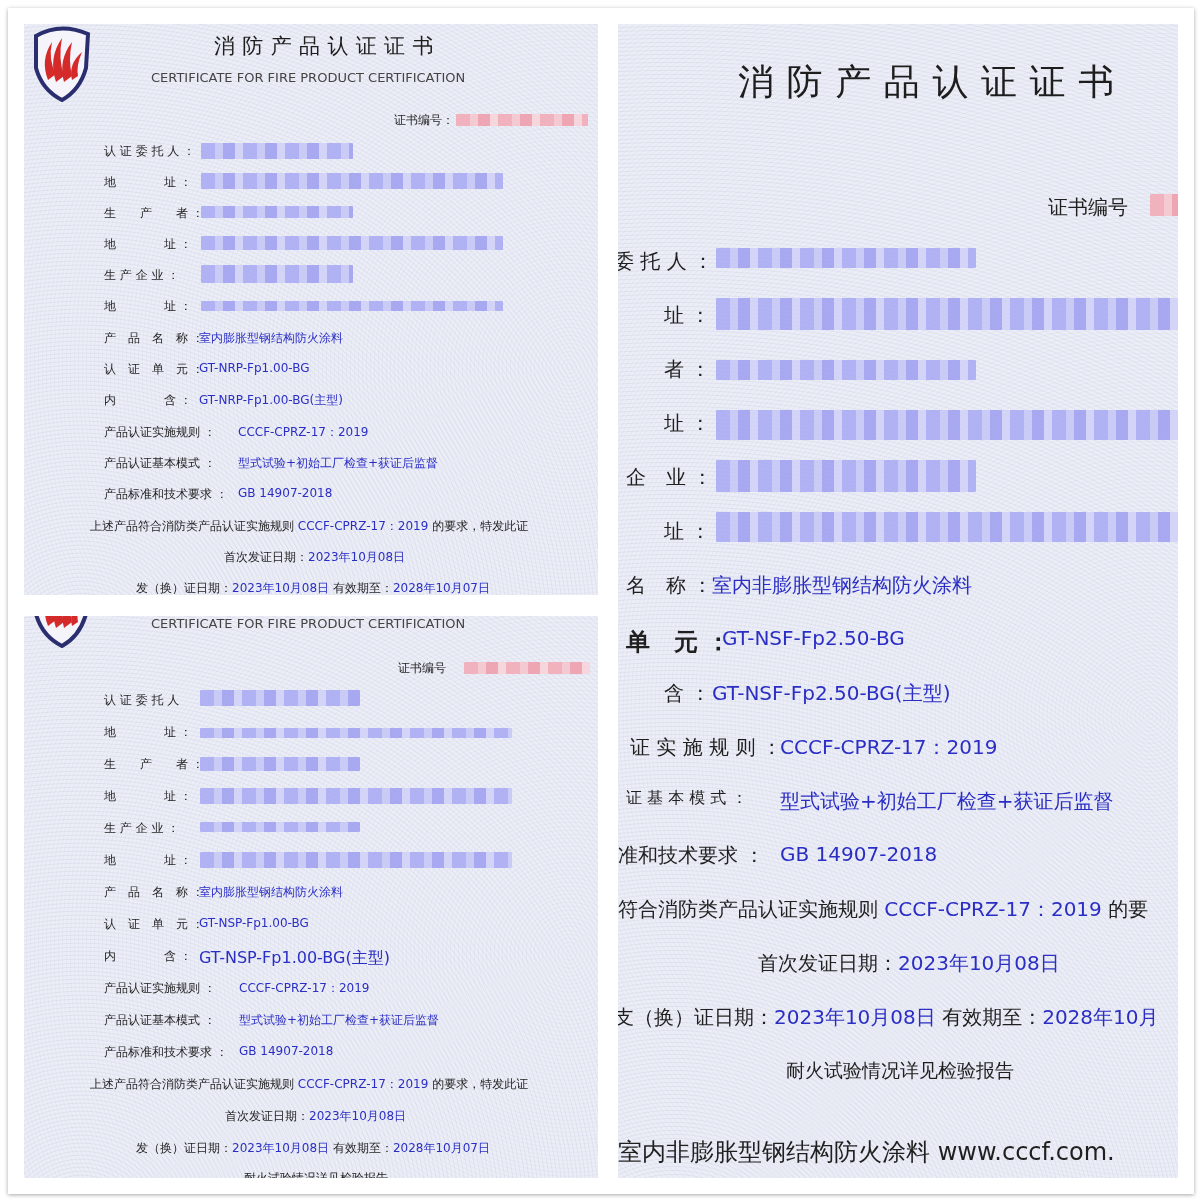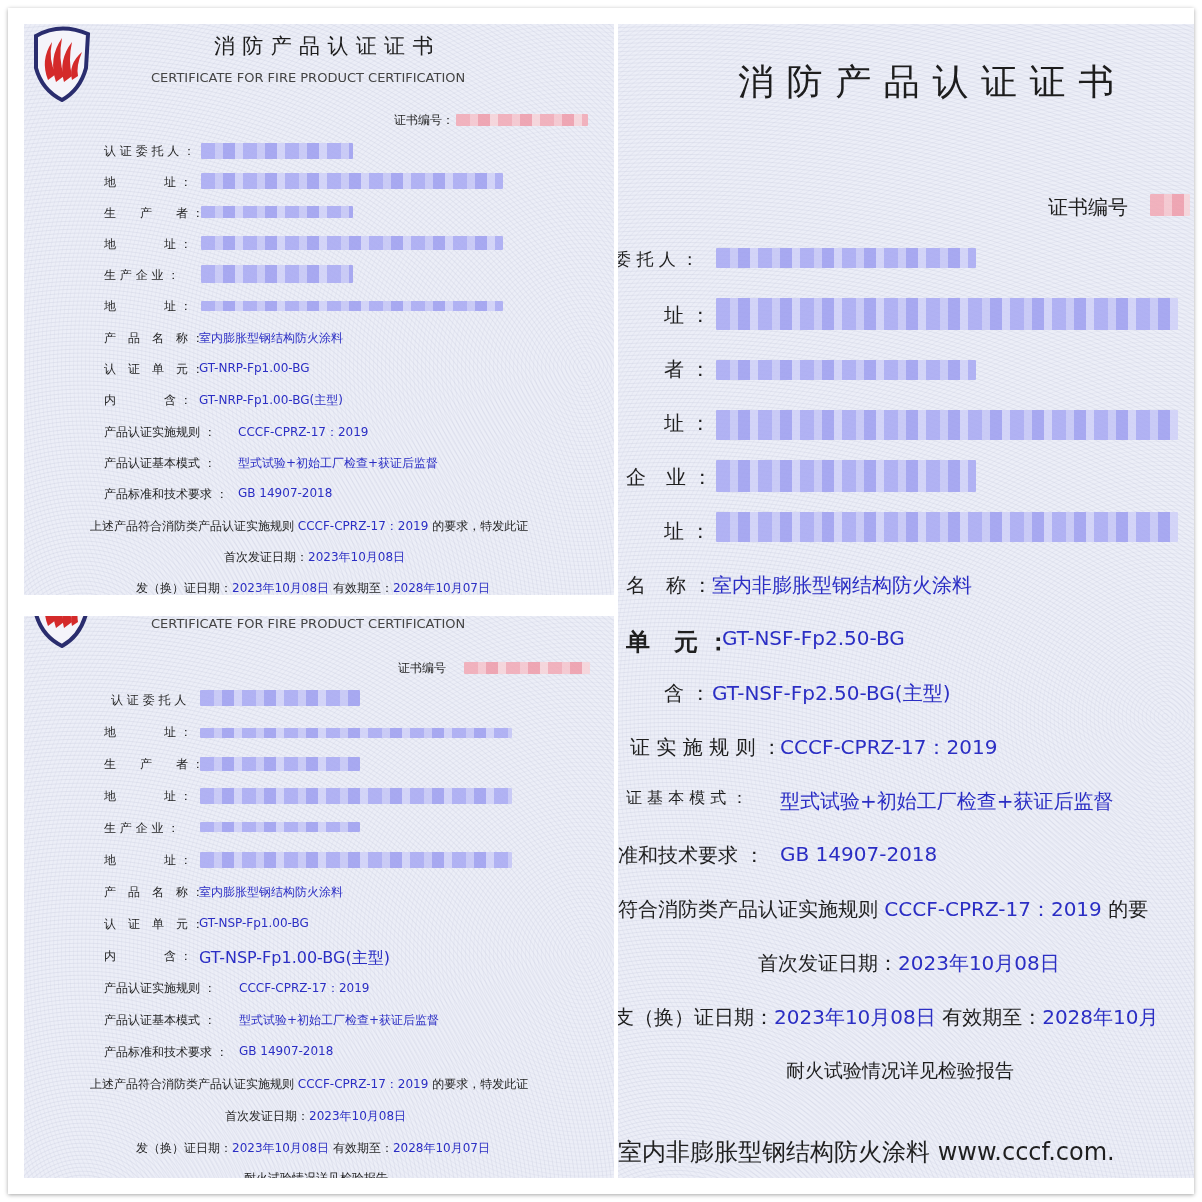--- a/index.html
+++ b/index.html
@@ -10,21 +10,20 @@
   .frame {
     position:absolute; left:8px; top:8px; width:1186px; height:1186px;
     background:#fff; box-shadow:0 1px 4px rgba(0,0,0,0.35);
   }
   .panel {
     position:absolute; overflow:hidden;
     background-color:#eceef7;
     background-image:
       repeating-radial-gradient(circle at 10% 110%, rgba(255,255,255,0.0) 0px, rgba(255,255,255,0.0) 2px, rgba(200,204,222,0.35) 3px, rgba(255,255,255,0.0) 4px),
       repeating-radial-gradient(circle at 95% 60%, rgba(255,255,255,0) 0px, rgba(255,255,255,0) 2px, rgba(210,212,230,0.3) 3px, rgba(255,255,255,0) 4px);
-    padding-left: 16px;
   }
   #p1 { left:24px; top:24px; width:574px; height:571px; }
   #p2 { left:24px; top:616px; width:574px; height:562px; }
   #p3 { left:618px; top:24px; width:560px; height:1154px; }
 
   .abs { position:absolute; white-space:nowrap; }
   .blue { color:#2b2ec4; }
   .dark { color:#1f1f1f; }
   .title-cn { letter-spacing:0.35em; }
   .title-en { color:#444; }
@@ -103,21 +102,21 @@
     <path d="M6 12 Q30 -2 58 10 L56 44 Q50 66 32 76 Q12 66 6 44 Z" fill="#f4f4fa" stroke="#2a2d6e" stroke-width="4"></path>
     <path d="M18 56 Q10 36 22 18 Q18 36 26 50 Z" fill="#d42a2a"></path>
     <path d="M26 58 Q18 34 32 14 Q28 34 34 52 Z" fill="#d42a2a"></path>
     <path d="M34 58 Q28 36 42 18 Q38 36 42 52 Z" fill="#d42a2a"></path>
     <path d="M42 56 Q38 40 52 28 Q46 42 48 52 Z" fill="#d42a2a"></path>
   </svg>
   <div class="abs title-en" style="left:127px;top:0px;font-size:13px;">CERTIFICATE FOR FIRE PRODUCT CERTIFICATION</div>
   <div class="abs dark" style="left:374px;top:44px;font-size:12px;">证书编号</div>
   <div class="blur red" style="left:440px;top:46px;width:126px;height:12px;"></div>
 
-  <div class="lbl" style="left:80px;top:76px;font-size:12px;margin-left:7px;">认 证 委 托 人</div>
+  <div class="lbl" style="left:80px;top:76px;font-size:12px;">认 证 委 托 人</div>
   <div class="blur" style="left:176px;top:74px;width:160px;height:16px;"></div>
   <div class="lbl" style="left:80px;top:108px;font-size:12px;">地　　　　址 ：</div>
   <div class="blur" style="left:176px;top:112px;width:312px;height:10px;"></div>
   <div class="lbl" style="left:80px;top:140px;font-size:12px;">生　　产　　者 ：</div>
   <div class="blur" style="left:176px;top:141px;width:160px;height:14px;"></div>
   <div class="lbl" style="left:80px;top:172px;font-size:12px;">地　　　　址 ：</div>
   <div class="blur" style="left:176px;top:172px;width:312px;height:16px;"></div>
   <div class="lbl" style="left:80px;top:204px;font-size:12px;">生 产 企 业 ：</div>
   <div class="blur" style="left:176px;top:206px;width:160px;height:10px;"></div>
   <div class="lbl" style="left:80px;top:236px;font-size:12px;">地　　　　址 ：</div>
@@ -149,21 +148,21 @@
     <span class="dark">有效期至：</span><span class="blue">2028年10月07日</span>
   </div>
   <div class="abs dark" style="left:220px;top:554px;font-size:12px;">耐火试验情况详见检验报告</div>
 </div>
 
 <div class="panel" id="p3">
   <div class="abs title-cn" style="left:120px;top:34px;font-size:36px;">消防产品认证证书</div>
   <div class="abs dark" style="left:430px;top:170px;font-size:20px;">证书编号</div>
   <div class="blur red" style="left:532px;top:170px;width:40px;height:22px;"></div>
 
-  <div class="lbl" style="left:-4px;top:224px;font-size:17px;">委 托 人 ：</div>
+  <div class="lbl" style="left:-4px;top:224px;font-size:20px;">委 托 人 ：</div>
   <div class="blur" style="left:98px;top:224px;width:260px;height:20px;"></div>
   <div class="lbl" style="left:46px;top:278px;font-size:20px;">址 ：</div>
   <div class="blur" style="left:98px;top:274px;width:462px;height:32px;"></div>
   <div class="lbl" style="left:46px;top:332px;font-size:20px;">者 ：</div>
   <div class="blur" style="left:98px;top:336px;width:260px;height:20px;"></div>
   <div class="lbl" style="left:46px;top:386px;font-size:20px;">址 ：</div>
   <div class="blur" style="left:98px;top:386px;width:462px;height:30px;"></div>
   <div class="lbl" style="left:8px;top:440px;font-size:20px;">企　业 ：</div>
   <div class="blur" style="left:98px;top:436px;width:260px;height:32px;"></div>
   <div class="lbl" style="left:46px;top:494px;font-size:20px;">址 ：</div>

